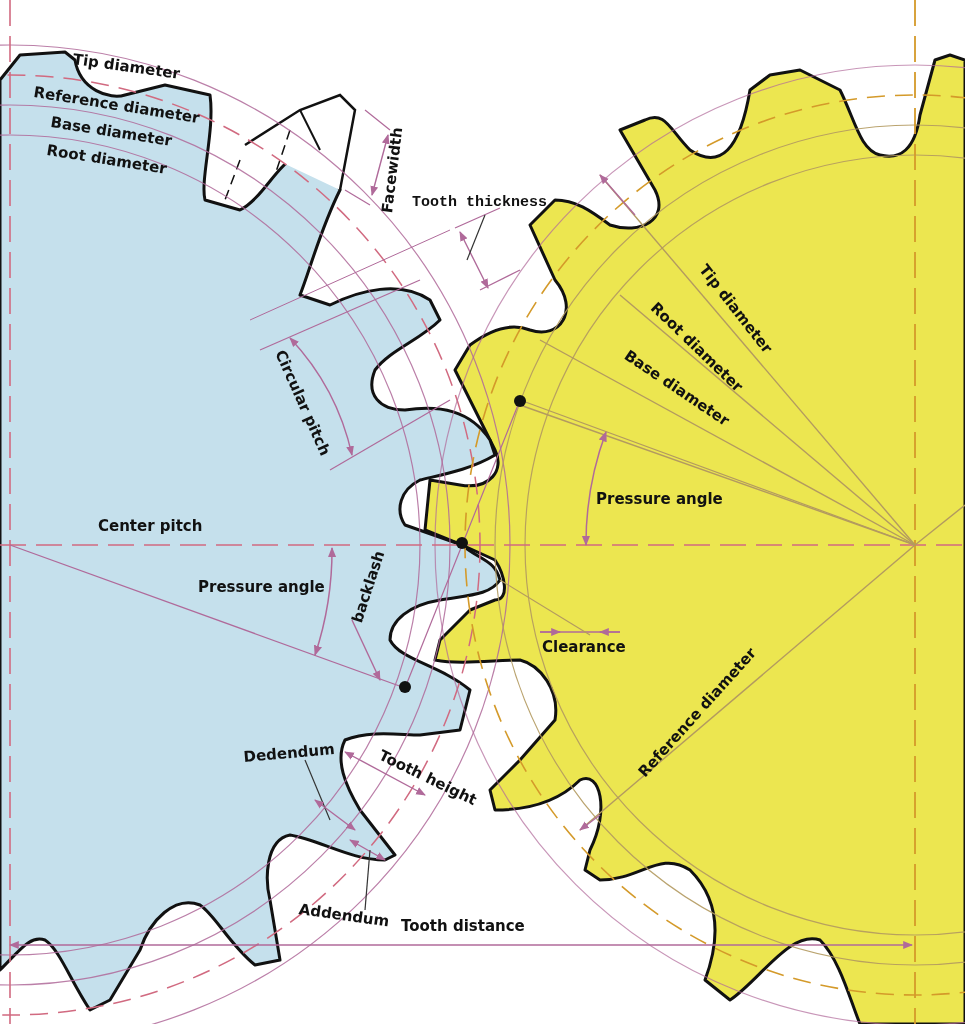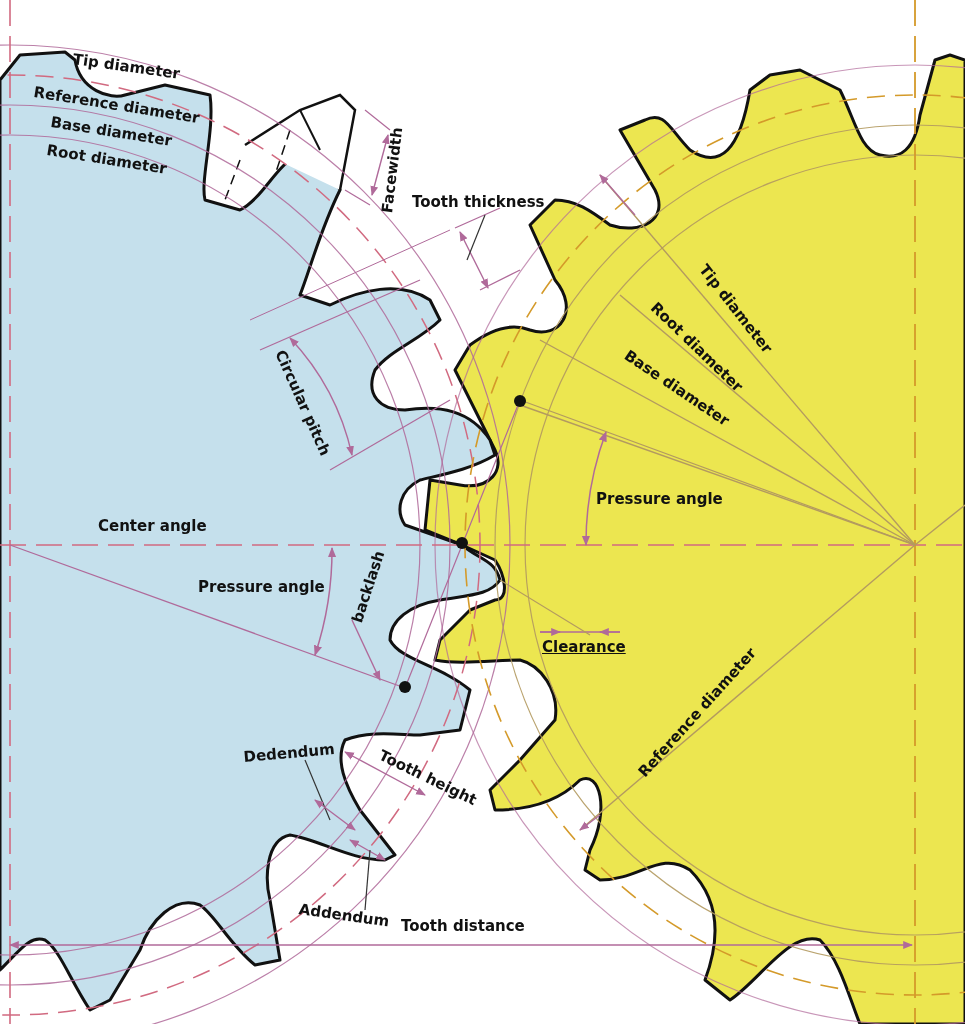--- a/index.html
+++ b/index.html
@@ -127,29 +127,29 @@
   <line x1="370" y1="850" x2="365" y2="910" stroke="#333" stroke-width="1.2"></line>
 
   <line x1="10" y1="945" x2="912" y2="945" stroke="#b06a9a" stroke-width="1.4" marker-start="url(#arr)" marker-end="url(#arr)"></line>
 </svg>
 
 <div class="lbl" style="left:74px;top:52px;transform:rotate(8deg);">Tip diameter</div>
 <div class="lbl" style="left:35px;top:85px;transform:rotate(9deg);">Reference diameter</div>
 <div class="lbl" style="left:52px;top:115px;transform:rotate(9deg);">Base diameter</div>
 <div class="lbl" style="left:48px;top:143px;transform:rotate(9deg);">Root diameter</div>
 <div class="lbl" style="left:380px;top:212px;transform:rotate(-83deg);">Facewidth</div>
-<div class="lbl" style="left:412px;top:195px;">Tooth thickness</div>
+<div class="lbl" style="left:412px;top:195px;font-family:Liberation Mono, monospace;">Tooth thickness</div>
 <div class="lbl" style="left:286px;top:348px;transform:rotate(66deg);">Circular pitch</div>
-<div class="lbl" style="left:98px;top:519px;">Center angle</div>
+<div class="lbl" style="left:98px;top:519px;">Center pitch</div>
 <div class="lbl" style="left:198px;top:580px;">Pressure angle</div>
 <div class="lbl" style="left:350px;top:620px;transform:rotate(-72deg);">backlash</div>
 <div class="lbl" style="left:243px;top:750px;transform:rotate(-5deg);">Dedendum</div>
 <div class="lbl" style="left:383px;top:748px;transform:rotate(26deg);">Tooth height</div>
 <div class="lbl" style="left:300px;top:902px;transform:rotate(8deg);">Addendum</div>
 <div class="lbl" style="left:401px;top:919px;">Tooth distance</div>
 
 <div class="lbl" style="left:708px;top:262px;transform:rotate(52deg);">Tip diameter</div>
 <div class="lbl" style="left:658px;top:300px;transform:rotate(44deg);">Root diameter</div>
 <div class="lbl" style="left:630px;top:348px;transform:rotate(34deg);">Base diameter</div>
 <div class="lbl" style="left:596px;top:492px;">Pressure angle</div>
-<div class="lbl" style="left:542px;top:640px;text-decoration:underline;">Clearance</div>
+<div class="lbl" style="left:542px;top:640px;">Clearance</div>
 <div class="lbl" style="left:636px;top:770px;transform:rotate(-48deg);">Reference diameter</div>
 </div>
 
 </body></html>

